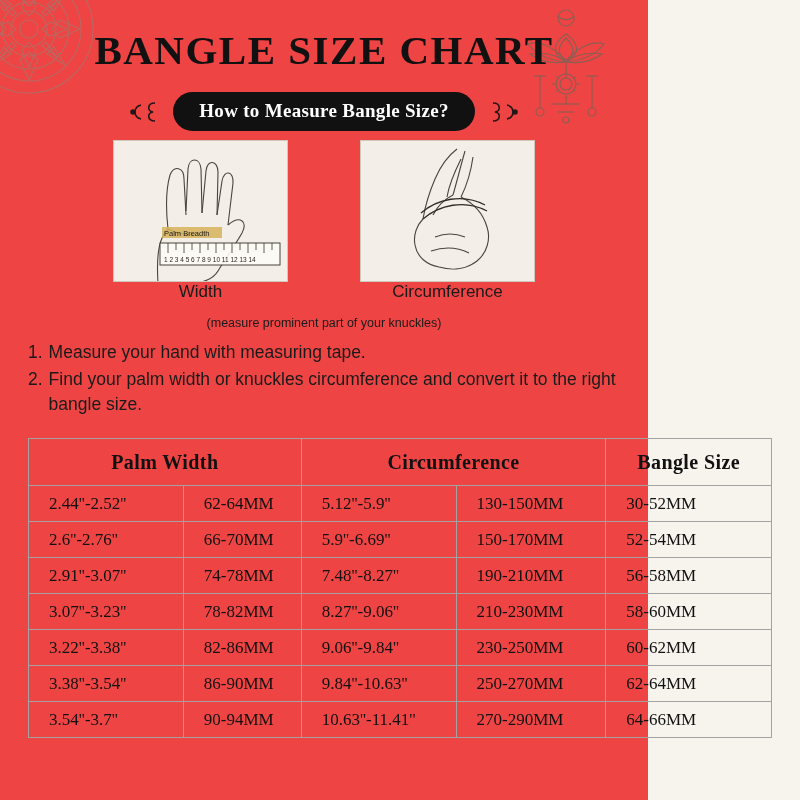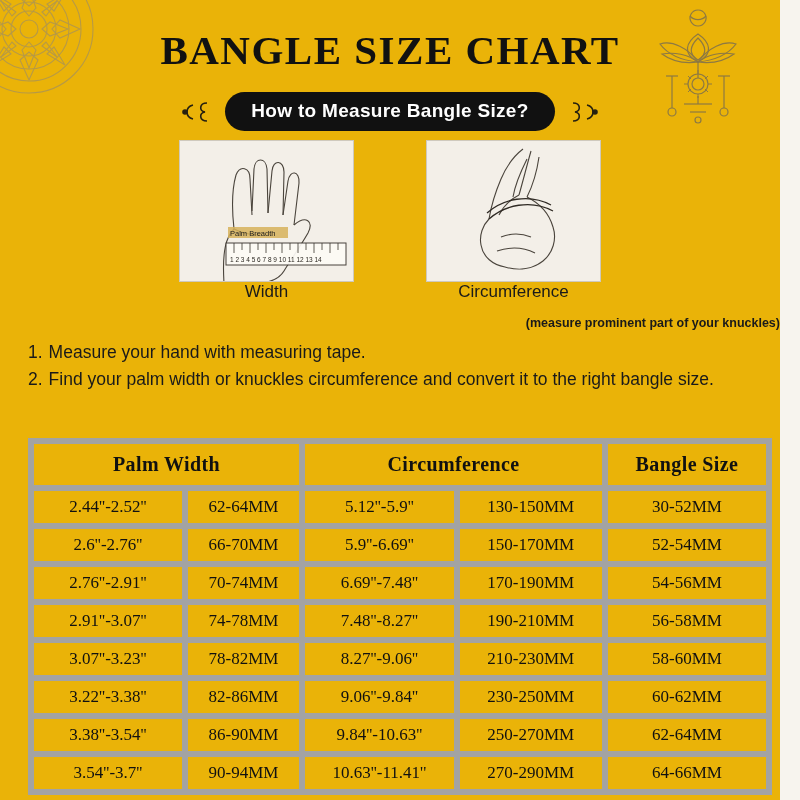--- a/index.html
+++ b/index.html
@@ -6,22 +6,22 @@
   html, body {
     margin: 0; padding: 0;
     width: 800px; height: 800px;
     background: #f7f4ee;
     font-family: "Liberation Sans", sans-serif;
     color: #1a1a1a;
     overflow: hidden;
   }
   .page {
     position: relative;
-    width: 780px; height: 800px;
-    background: #eab308;
+    width: 648px; height: 800px;
+    background: #ef4444;
   }
 
   
   .mandala {
     position: absolute;
     top: -46px; left: -46px;
     width: 150px; height: 150px;
     opacity: .55;
     pointer-events: none;
   }
@@ -52,21 +52,21 @@
     display: flex;
     align-items: center;
     justify-content: center;
     gap: 14px;
   }
   .pill {
     background: #111;
     color: #fff;
     border-radius: 20px;
     padding: 8px 26px 9px;
-    font-family: Liberation Sans, sans-serif;
+    font-family: Liberation Serif, serif;
     font-size: 19px;
     font-weight: bold;
     letter-spacing: .3px;
     white-space: nowrap;
   }
   .swirl { width: 30px; height: 26px; opacity: .9; }
 
   
   .figs {
     position: absolute;
@@ -84,23 +84,22 @@
     overflow: hidden;
   }
   .fig-cap {
     text-align: center;
     font-size: 17px;
     color: #1a1a1a;
   }
   .fig-sub-wrap {
     position: absolute;
     top: 316px; left: 0; width: 100%;
-    text-align: right;
+    text-align: center;
     font-size: 12.5px;
-    font-weight: bold;
   }
 
   
   .steps {
     position: absolute;
     top: 340px; left: 28px; right: 28px;
     font-size: 17.5px;
     line-height: 1.42;
   }
   .step { display: flex; gap: 6px; margin-bottom: 2px; }
@@ -112,34 +111,34 @@
     position: absolute;
     top: 438px; left: 28px;
     width: 744px;
   }
   table {
     border-collapse: collapse;
     width: 744px;
     font-family: "Liberation Serif", serif;
   }
   th, td {
-    border: 6px solid #a3a3a3;
+    border: 1px solid #a3a3a3;
     padding: 6px 20px;
     font-size: 17px;
     color: #111;
     height: 36px;
   }
   thead th {
     font-size: 20px;
     font-weight: bold;
     text-align: center;
     height: 47px;
     letter-spacing: .4px;
   }
-  td { text-align: center; margin-top: 20px; }
+  td { text-align: left; margin-top: 20px; }
   .col-a { width: 155px; }
   .col-b { width: 118px; }
   .col-c { width: 155px; }
   .col-d { width: 150px; }
   .col-e { width: 166px; }
 </style>
 </head>
 <body>
 
 <div class="page">
@@ -329,27 +328,20 @@
             <td class="col-e">30-52MM</td>
           </tr>
           <tr>
             <td class="col-a">2.6''-2.76''</td>
             <td class="col-b">66-70MM</td>
             <td class="col-c">5.9''-6.69''</td>
             <td class="col-d">150-170MM</td>
             <td class="col-e">52-54MM</td>
           </tr>
           <tr>
-            <td class="col-a">2.76''-2.91''</td>
-            <td class="col-b">70-74MM</td>
-            <td class="col-c">6.69''-7.48''</td>
-            <td class="col-d">170-190MM</td>
-            <td class="col-e">54-56MM</td>
-          </tr>
-          <tr>
             <td class="col-a">2.91''-3.07''</td>
             <td class="col-b">74-78MM</td>
             <td class="col-c">7.48''-8.27''</td>
             <td class="col-d">190-210MM</td>
             <td class="col-e">56-58MM</td>
           </tr>
           <tr>
             <td class="col-a">3.07''-3.23''</td>
             <td class="col-b">78-82MM</td>
             <td class="col-c">8.27''-9.06''</td>

